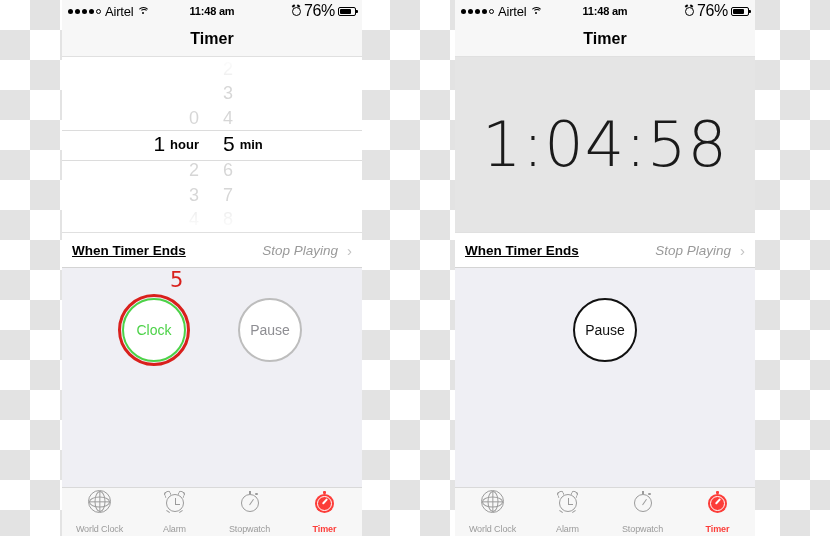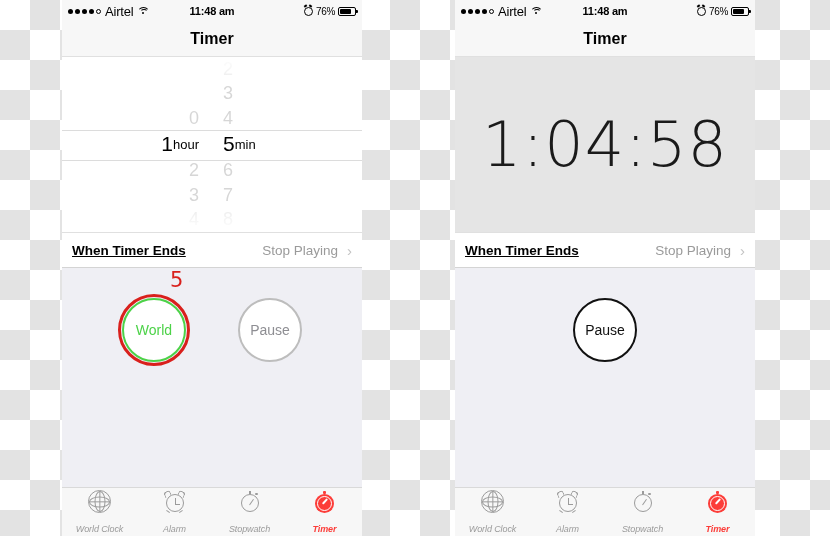--- a/index.html
+++ b/index.html
@@ -43,21 +43,21 @@
   .wifi i:nth-child(1){width:11px;height:11px;left:0;top:0;}
   .wifi i:nth-child(2){width:6px;height:6px;left:2.5px;top:2.5px;}
   .wifi i:nth-child(3){width:2px;height:2px;left:4.5px;top:5.5px;background:#000;border:none;border-radius:50%;}
   .alarmico{width:9px;height:9px;border:1.5px solid #000;border-radius:50%;position:relative;box-sizing:border-box;}
   .alarmico:before,.alarmico:after{content:"";position:absolute;width:3px;height:2px;background:#000;top:-2.5px;}
   .alarmico:before{left:-0.5px;transform:rotate(-35deg);}
   .alarmico:after{right:-0.5px;transform:rotate(35deg);}
   .batt{width:18px;height:9px;border:1px solid #000;border-radius:2px;position:relative;box-sizing:border-box;padding:1px;}
   .batt:after{content:"";position:absolute;right:-3px;top:2.5px;width:2px;height:3px;background:#000;border-radius:0 1px 1px 0;}
   .batt b{display:block;height:100%;background:#000;border-radius:1px;}
-  .pct{font-size:10px;letter-spacing:-0.3px;}
+  .pct{font-size:16px;letter-spacing:-0.3px;}
 
   
   .navbar{
     height:34px;flex:0 0 34px;background:#f7f7f7;
     display:flex;align-items:center;justify-content:center;
     font-size:16px;font-weight:bold;color:#000;
     border-bottom:1px solid #e0e0e0;
   }
 
   
@@ -71,21 +71,21 @@
   .prow{
     height:25px;display:flex;align-items:center;
     font-size:18px;color:#b6b6b6;font-weight:300;
     white-space:nowrap;
   }
   .pcol.hours .prow{justify-content:flex-end;width:74px;}
   .pcol.mins .prow{justify-content:flex-start;width:74px;}
   .prow.f1{opacity:.28;}
   .prow.f2{opacity:.55;}
   .prow.sel{color:#000;font-size:21px;font-weight:400;height:29px;}
-  .prow.sel .unit{font-size:13px;font-weight:normal;}
+  .prow.sel .unit{font-size:13px;font-weight:bold;margin-left:5px;}
   .selband{
     position:absolute;left:0;right:0;top:73px;height:29px;
     border-top:1px solid #dcdcdc;border-bottom:1px solid #dcdcdc;
     pointer-events:none;
   }
   .pfade-t,.pfade-b{position:absolute;left:0;right:0;height:26px;pointer-events:none;}
   .pfade-t{top:0;background:linear-gradient(#fff,rgba(255,255,255,0));}
   .pfade-b{bottom:0;background:linear-gradient(rgba(255,255,255,0),#fff);}
 
   
@@ -97,21 +97,21 @@
     font-family:"DejaVu Sans","Liberation Sans",sans-serif;
   }
 
   
   .wterow{
     flex:0 0 36px;height:36px;background:#fff;
     border-top:1px solid #e0e0e0;border-bottom:1px solid #d4d4d4;
     display:flex;align-items:center;padding:0 10px;box-sizing:border-box;
   }
   .wte-label{font-size:13.5px;font-weight:bold;color:#000;text-decoration:underline;}
-  .wte-val{margin-left:auto;font-size:13.5px;color:#9a9a9a;}
+  .wte-val{margin-left:auto;font-size:13.5px;color:#9a9a9a;font-style:italic;}
   .chev{margin-left:9px;color:#c3c3c3;font-size:15px;line-height:1;}
 
   
   .btnarea{
     flex:1;background:#efeff4;position:relative;
     display:flex;align-items:flex-start;justify-content:center;gap:52px;
     padding-top:30px;box-sizing:border-box;
   }
   .circlebtn{
     width:64px;height:64px;border-radius:50%;
@@ -134,21 +134,21 @@
     font-family:"DejaVu Sans","Liberation Sans",sans-serif;
   }
   .btnwrap{position:relative;}
 
   
   .tabbar{
     flex:0 0 48px;height:48px;background:#f7f7f7;
     border-top:1px solid #d9d9d9;
     display:flex;align-items:stretch;
   }
-  .tab{flex:1;display:flex;flex-direction:column;align-items:center;justify-content:center;gap:11px;font-style:italic;}
+  .tab{flex:1;display:flex;flex-direction:column;align-items:center;justify-content:center;gap:11px;}
   .tab .tlabel{font-size:9px;color:#9b9b9b;letter-spacing:-0.1px;}
   .tab.active .tlabel{color:#fc3d39;font-weight:bold;}
   .ticon{width:23px;height:23px;position:relative;}
 
   
   .ic-globe{border:1.3px solid #9b9b9b;border-radius:50%;box-sizing:border-box;}
   .ic-globe:before{content:"";position:absolute;left:50%;top:0;width:1.3px;height:100%;background:#9b9b9b;transform:translateX(-50%);}
   .ic-globe:after{content:"";position:absolute;top:50%;left:0;width:100%;height:1.3px;background:#9b9b9b;transform:translateY(-50%);}
   .ic-globe span{position:absolute;left:50%;top:0;width:11px;height:100%;border:1.3px solid #9b9b9b;border-radius:50%;box-sizing:border-box;transform:translateX(-50%);}
   .ic-globe span.h2{width:100%;height:11px;top:50%;left:0;transform:translateY(-50%);}
@@ -242,21 +242,21 @@
 
   <div class="wterow">
     <span class="wte-label">When Timer Ends</span>
     <span class="wte-val">Stop Playing</span>
     <span class="chev">›</span>
   </div>
 
   <div class="btnarea">
     <div class="btnwrap">
       <div class="annot-num">5</div>
-      <div class="circlebtn start">World</div>
+      <div class="circlebtn start">Clock</div>
       <div class="annot-ring"></div>
     </div>
     <div class="btnwrap">
       <div class="circlebtn">Pause</div>
     </div>
   </div>
 
   <div class="tabbar">
     <div class="tab">
       <span class="ticon ic-globe">

